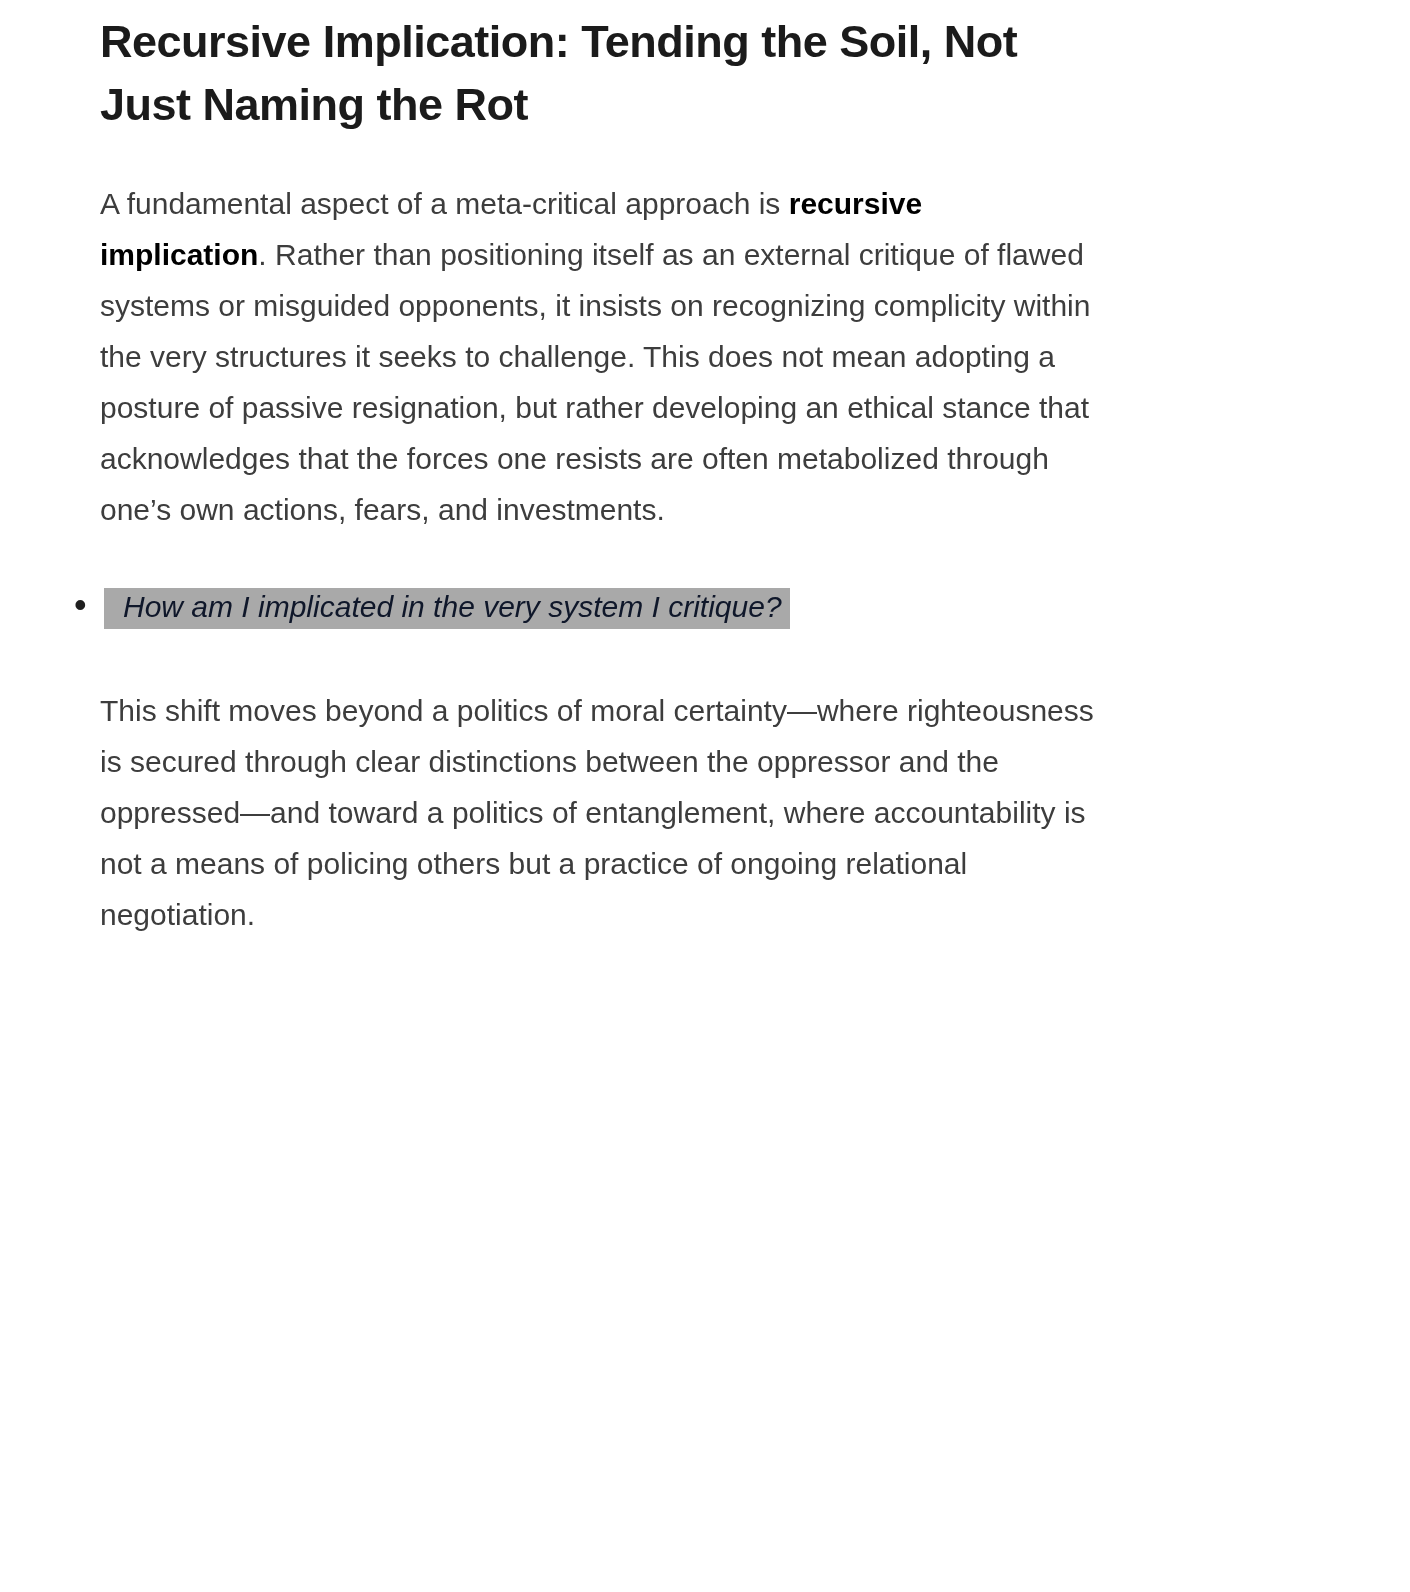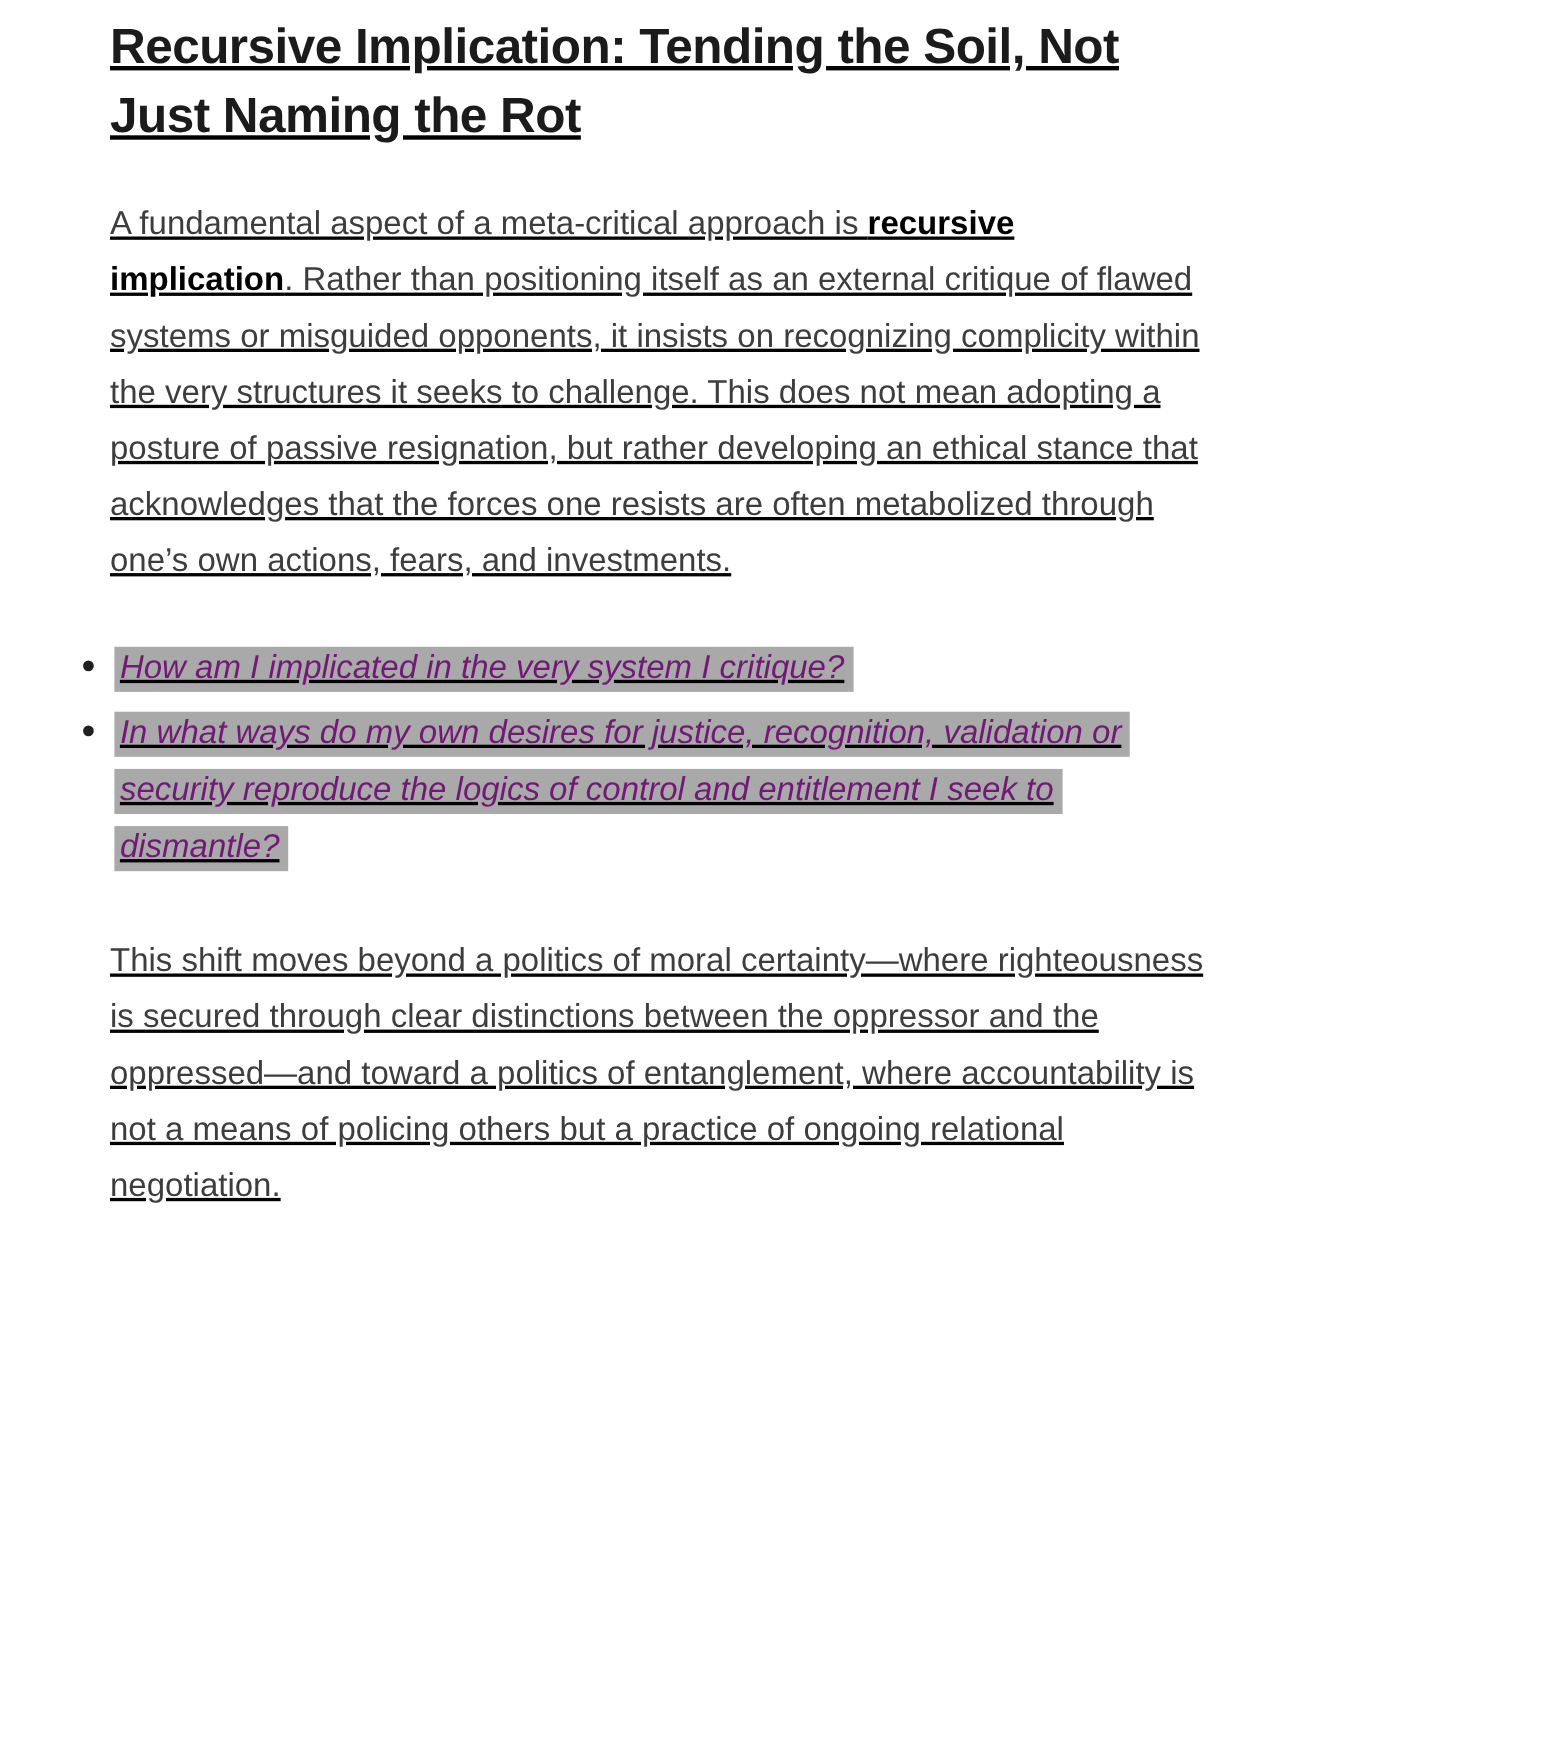--- a/index.html
+++ b/index.html
@@ -8,21 +8,20 @@
     background: #ffffff;
     width: 1410px;
     height: 1592px;
     overflow: hidden;
     font-family: "Liberation Sans", "DejaVu Sans", sans-serif;
   }
   .content {
     box-sizing: border-box;
     width: 1276px;
     padding: 10px 180px 0 100px;
-    text-decoration: underline;
   }
   h1.article-heading {
     font-size: 45px;
     line-height: 63px;
     font-weight: 800;
     letter-spacing: -0.5px;
     color: #1b1b1b;
     margin: 0 0 42px 0;
     max-width: 1110px;
   }
@@ -54,41 +53,38 @@
     content: "\2022";
     position: absolute;
     left: -30px;
     top: -2px;
     font-size: 36px;
     font-style: normal;
     color: #1f1f1f;
   }
   .highlighted-question {
     background-color: #a9a9a9;
-    color: #701a75;
+    color: #0f172a;
     font-style: italic;
-    padding: 2px 8px 6px 5px;
+    padding: 2px 8px 6px 19px;
     -webkit-box-decoration-break: clone;
     box-decoration-break: clone;
   }
 </style>
 </head>
 <body>
 
 <main class="content">
 
   <h1 class="article-heading">Recursive Implication: Tending the Soil, Not Just Naming the Rot</h1>
 
   <p class="body-paragraph"><span>A fundamental aspect of a meta-critical approach is </span><strong>recursive implication</strong><span>. Rather than positioning itself as an external critique of flawed systems or misguided opponents, it insists on recognizing complicity within the very structures it seeks to challenge. This does not mean adopting a posture of passive resignation, but rather developing an ethical stance that acknowledges that the forces one resists are often metabolized through one’s own actions, fears, and investments.</span></p>
 
 
   <ul class="question-list">
     <li>
       <span class="highlighted-question">How am I implicated in the very system I critique?</span>
     </li>
-    <li>
-      <span class="highlighted-question">In what ways do my own desires for justice, recognition, validation or security reproduce the logics of control and entitlement I seek to dismantle?</span>
-    </li>
   </ul>
 
   <p class="body-paragraph">This shift moves beyond a politics of moral certainty—where righteousness is secured through clear distinctions between the oppressor and the oppressed—and toward a politics of entanglement, where accountability is not a means of policing others but a practice of ongoing relational negotiation.</p>
 
 </main>
 
 </body></html>

